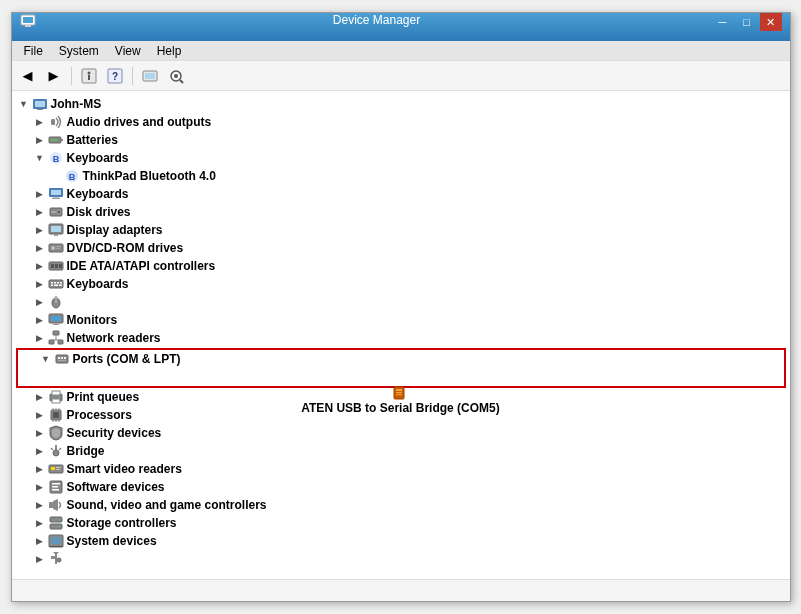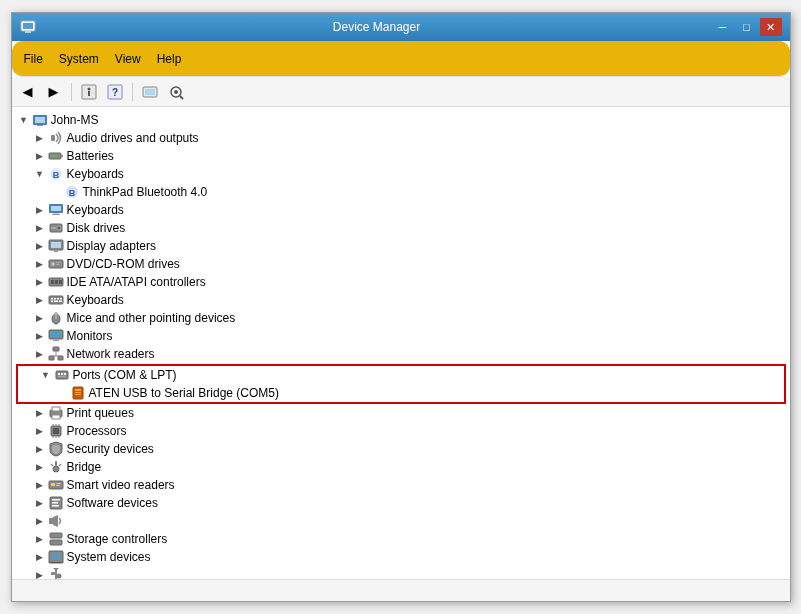--- a/index.html
+++ b/index.html
@@ -21,21 +21,20 @@
       border: 1px solid #999;
       display: flex;
       flex-direction: column;
       box-shadow: 2px 2px 8px rgba(0,0,0,0.3);
     }
     .title-bar {
       background: linear-gradient(to bottom, #4a9fd5, #2e7ab8);
       color: white;
       height: 28px;
       display: flex;
-      align-items: center;
       padding: 0 8px;
       flex-shrink: 0;
     }
     .title-bar-icon {
       width: 16px;
       height: 16px;
       margin-right: 6px;
       flex-shrink: 0;
     }
     .title-text {
@@ -57,28 +56,27 @@
       font-size: 11px;
       cursor: pointer;
       color: white;
       background: transparent;
       border: none;
     }
     .title-btn.close {
       background: #c0392b;
     }
     .menu-bar {
-      background: #eab308;
-      height: 36px;
+      background: #e5e5e5;
+      height: 20px;
       display: flex;
       align-items: center;
       padding: 0 4px;
       border-bottom: 1px solid #ddd;
       flex-shrink: 0;
-      border-radius: 11px;
     }
     .menu-item {
       padding: 2px 8px;
       cursor: pointer;
       font-size: 12px;
       color: #000;
     }
     .toolbar {
       background: #f5f5f5;
       height: 30px;
@@ -144,20 +142,21 @@
       width: 16px;
       height: 16px;
       display: inline-flex;
       align-items: center;
       justify-content: center;
       margin-right: 3px;
       flex-shrink: 0;
     }
     .tree-item .item-label {
       font-size: 12px;
+      font-weight: bold;
     }
     .status-bar {
       height: 22px;
       background: #f5f5f5;
       border-top: 1px solid #ddd;
       display: flex;
       align-items: center;
       padding: 0 8px;
       font-size: 11px;
       color: #333;
@@ -384,21 +383,20 @@
       <div class="tree-item">
         <span class="indent" style="display:inline-block;width:20px;"></span>
         <span class="expand-icon">▶</span>
         <span class="item-icon">
           <svg width="16" height="16" viewBox="0 0 16 16">
             <ellipse cx="8" cy="9" rx="4" ry="5" fill="#888" stroke="#666"></ellipse>
             <line x1="8" y1="4" x2="8" y2="9" stroke="#ccc" stroke-width="1"></line>
             <ellipse cx="8" cy="4" rx="1.5" ry="2" fill="#aaa"></ellipse>
           </svg>
         </span>
-        <span class="item-label">Mice and other pointing devices</span>
       </div>
 
       <div class="tree-item">
         <span class="indent" style="display:inline-block;width:20px;"></span>
         <span class="expand-icon">▶</span>
         <span class="item-icon">
           <svg width="16" height="16" viewBox="0 0 16 16">
             <rect x="1" y="2" width="14" height="9" rx="1" fill="#888" stroke="#666"></rect>
             <rect x="3" y="4" width="10" height="5" fill="#4a9fd5"></rect>
             <rect x="6" y="11" width="4" height="1" fill="#aaa"></rect>
@@ -433,21 +431,21 @@
               <rect x="2" y="4" width="12" height="8" rx="1" fill="#888" stroke="#666"></rect>
               <rect x="4" y="6" width="2" height="2" rx="0.5" fill="#fff"></rect>
               <rect x="7" y="6" width="2" height="2" rx="0.5" fill="#fff"></rect>
               <rect x="10" y="6" width="2" height="2" rx="0.5" fill="#fff"></rect>
               <rect x="4" y="9" width="8" height="1" rx="0.5" fill="#aaa"></rect>
             </svg>
           </span>
           <span class="item-label">Ports (COM &amp; LPT)</span>
         </div>
 
-        <div class="tree-item" style="background:#fff;">
+        <div class="tree-item" style="background:#fff;flex-direction:column;">
           <span class="indent" style="display:inline-block;width:36px;"></span>
           <span class="expand-icon" style="visibility:hidden;">▶</span>
           <span class="item-icon">
             <svg width="16" height="16" viewBox="0 0 16 16">
               <rect x="3" y="2" width="10" height="12" rx="1" fill="#c06000" stroke="#a04000"></rect>
               <rect x="5" y="4" width="6" height="2" rx="0.5" fill="#ffa040"></rect>
               <rect x="5" y="7" width="6" height="1" rx="0.5" fill="#ffa040"></rect>
               <rect x="5" y="9" width="6" height="1" rx="0.5" fill="#ffa040"></rect>
             </svg>
           </span>
@@ -544,20 +542,21 @@
       <div class="tree-item">
         <span class="indent" style="display:inline-block;width:20px;"></span>
         <span class="expand-icon">▶</span>
         <span class="item-icon">
           <svg width="16" height="16" viewBox="0 0 16 16">
             <rect x="1" y="5" width="4" height="6" rx="0.5" fill="#888"></rect>
             <path d="M5 4 L10 2 L10 14 L5 12 Z" fill="#888"></path>
             <path d="M11 5 Q14 8 11 11" stroke="#888" stroke-width="1.5" fill="none"></path>
           </svg>
         </span>
+        <span class="item-label">Sound, video and game controllers</span>
       </div>
 
       <div class="tree-item">
         <span class="indent" style="display:inline-block;width:20px;"></span>
         <span class="expand-icon">▶</span>
         <span class="item-icon">
           <svg width="16" height="16" viewBox="0 0 16 16">
             <rect x="2" y="2" width="12" height="5" rx="1" fill="#888" stroke="#666"></rect>
             <rect x="2" y="9" width="12" height="5" rx="1" fill="#888" stroke="#666"></rect>
             <circle cx="12" cy="4.5" r="1" fill="#5cb85c"></circle>

